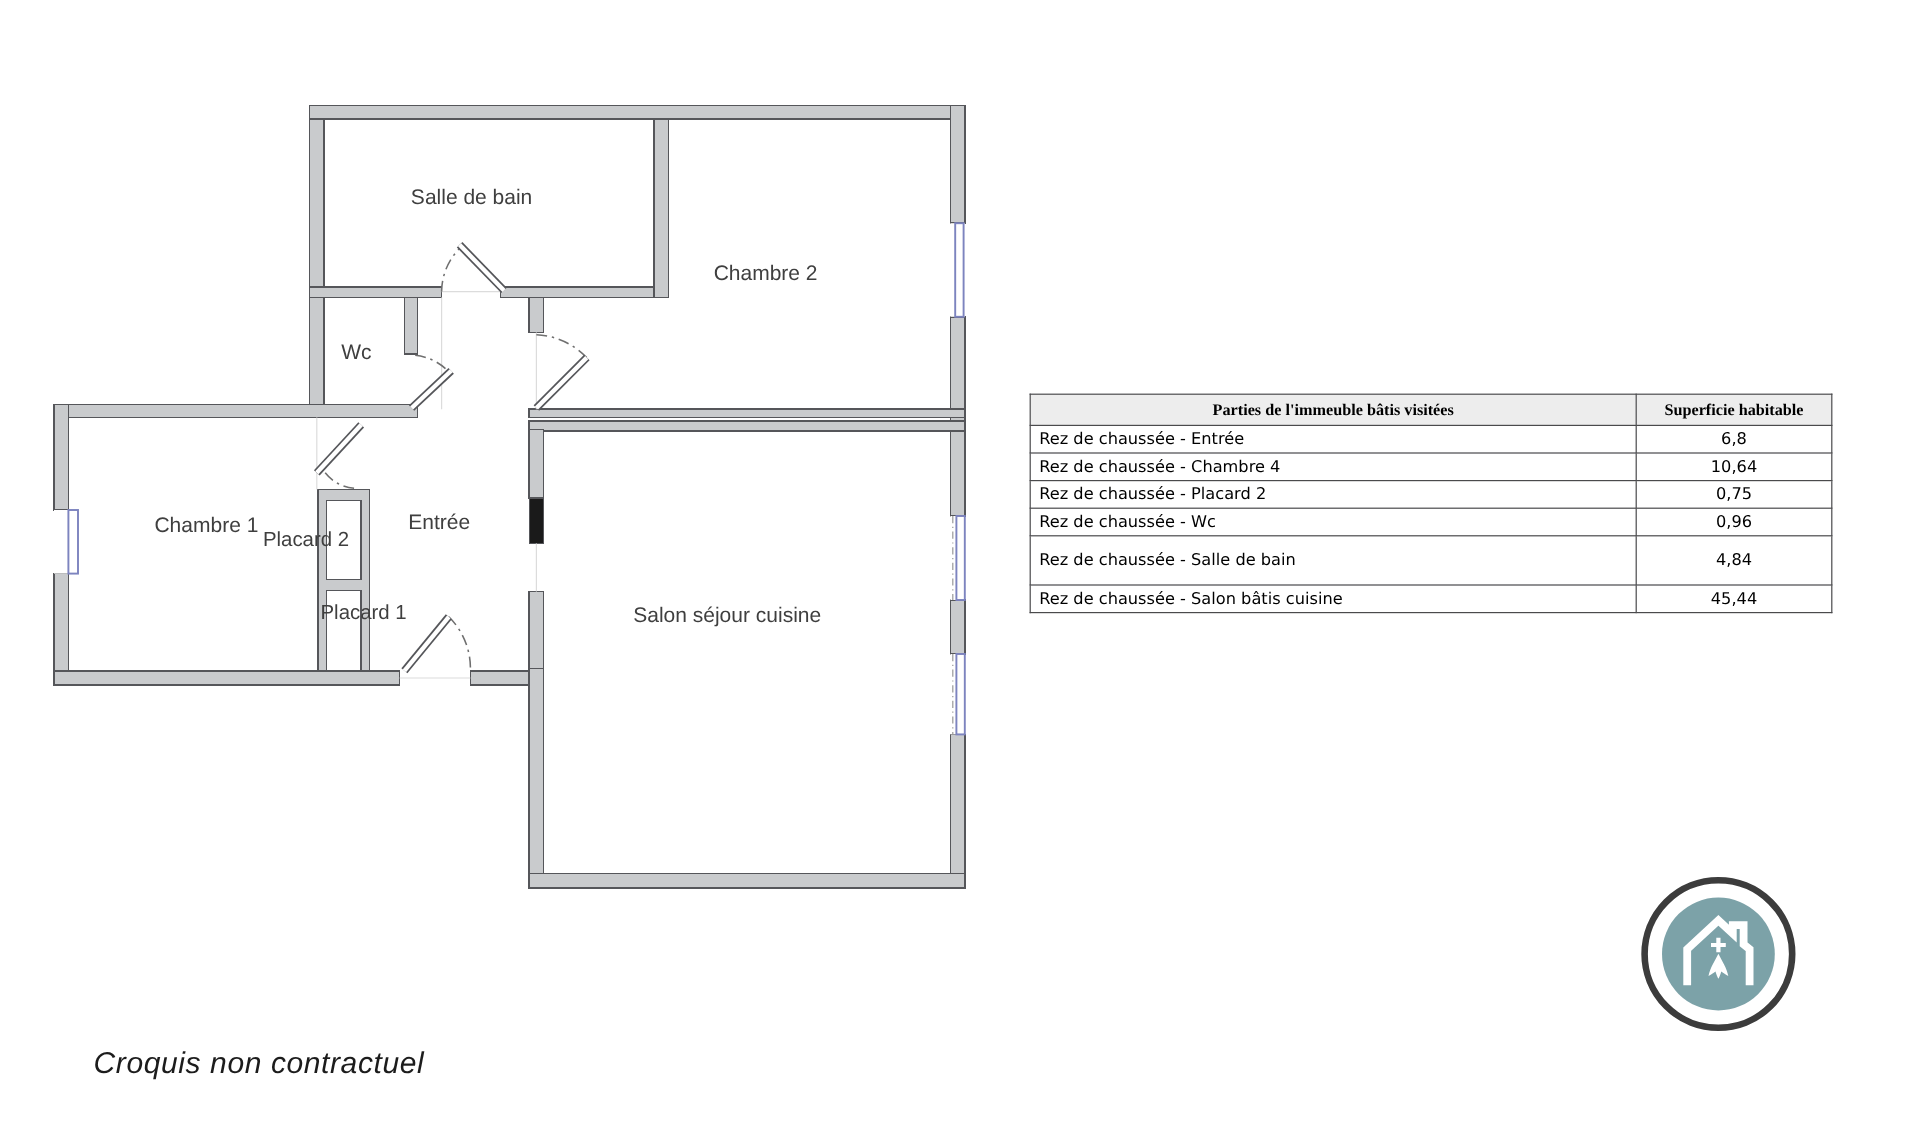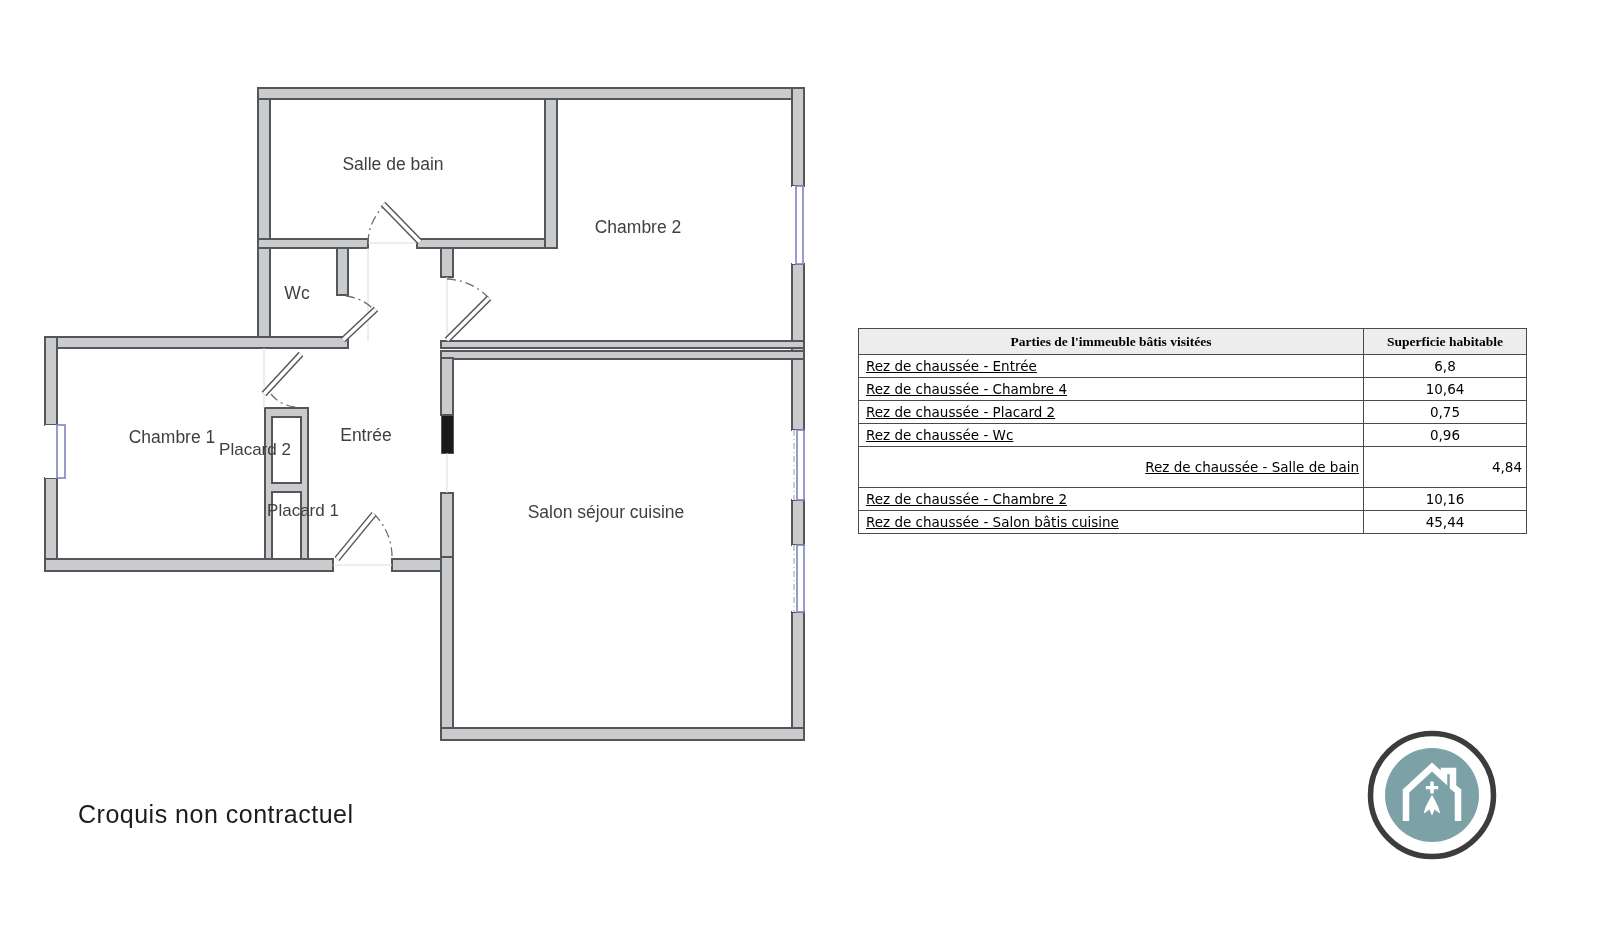--- a/index.html
+++ b/index.html
@@ -22,25 +22,25 @@
   .guide{stroke:#dcdcdc;stroke-width:1;fill:none;}
   .room-label{font-family:"Liberation Sans",sans-serif;font-size:17.5px;fill:var(--label);}
   .room-label.small{font-size:17px;}
 
   .surface-table{position:absolute;left:858px;top:328px;border-collapse:collapse;
        table-layout:fixed;font-family:"DejaVu Sans","Liberation Sans",sans-serif;
        font-size:13.5px;color:#000;}
   .surface-table th,.surface-table td{border:1px solid var(--table-border);overflow:hidden;white-space:nowrap;}
   .surface-table th{background:var(--table-header-bg);font-weight:bold;height:25px;text-align:center;padding:0 4px;font-family:Liberation Serif, serif;}
   .surface-table td{height:22px;}
-  .surface-table td.room-cell{text-align:left;padding:0 4px 0 7px;text-decoration:underline;}
+  .surface-table td.room-cell{text-align:left;padding:0 20px 0 7px;}
   .surface-table td.area-cell{text-align:center;padding:0 4px;}
-  .surface-table tr.tall td{height:40px;text-align:right;}
-
-  .disclaimer{position:absolute;left:78px;top:800px;font-size:25px;
+  .surface-table tr.tall td{height:40px;}
+
+  .disclaimer{position:absolute;left:78px;top:872px;font-style:italic;font-size:25px;
        color:var(--text);letter-spacing:.5px;}
   .logo{position:absolute;left:1366px;top:729px;width:132px;height:132px;}
 </style>
 </head>
 <body>
 
 <svg class="plan" width="780" height="672" viewBox="35 78 780 672" xmlns="http://www.w3.org/2000/svg">
 
   <g shape-rendering="crispEdges">
 
@@ -170,24 +170,20 @@
     </tr>
     <tr>
       <td class="room-cell">Rez de chaussée - Wc</td>
       <td class="area-cell">0,96</td>
     </tr>
     <tr class="tall">
       <td class="room-cell">Rez de chaussée - Salle de bain</td>
       <td class="area-cell">4,84</td>
     </tr>
     <tr>
-      <td class="room-cell">Rez de chaussée - Chambre 2</td>
-      <td class="area-cell">10,16</td>
-    </tr>
-    <tr>
       <td class="room-cell">Rez de chaussée - Salon bâtis cuisine</td>
       <td class="area-cell">45,44</td>
     </tr>
   </tbody>
 </table>
 
 <div class="disclaimer">Croquis non contractuel</div>
 
 <svg class="logo" viewBox="-66 -66 132 132" xmlns="http://www.w3.org/2000/svg">
   <g>

